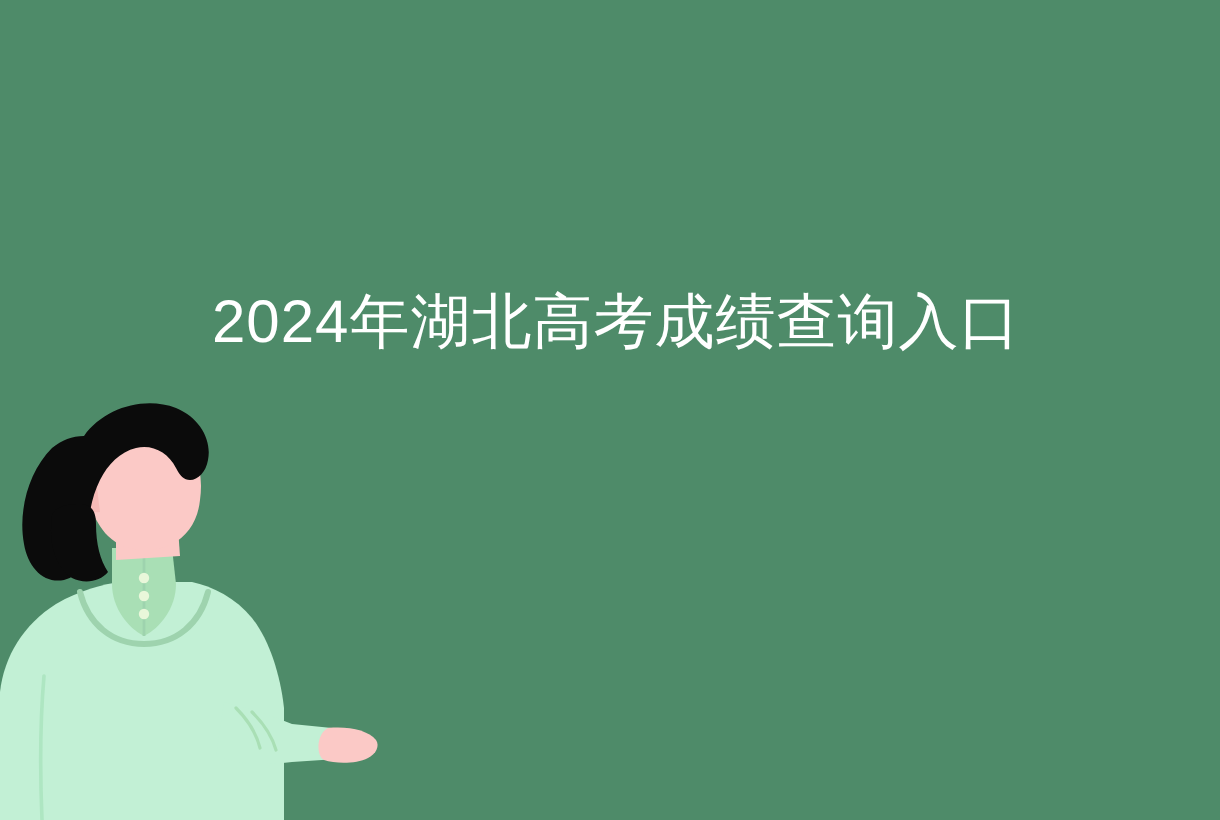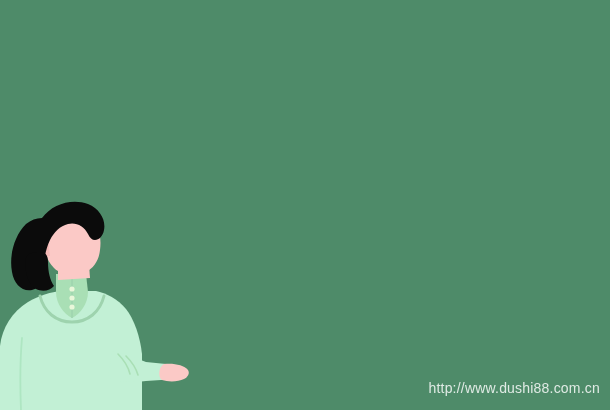--- a/index.html
+++ b/index.html
@@ -158,17 +158,17 @@
                C 24 76, 28 88, 36 93
                C 42 96, 50 95, 54 90
                C 50 84, 48 76, 48 66
                C 48 60, 46 56, 40 56
                C 32 56, 27 58, 26 62 Z" fill="#0b0b0b"></path>
 
     </svg>
   </div>
 
   <div id="title-block">
+    <div class="title-line">2024年湖北高考成绩查询入口</div>
   </div>
 
-  <div id="watermark">http://www.dushi88.com.cn</div>
 
 </div>
 
 </body></html>

